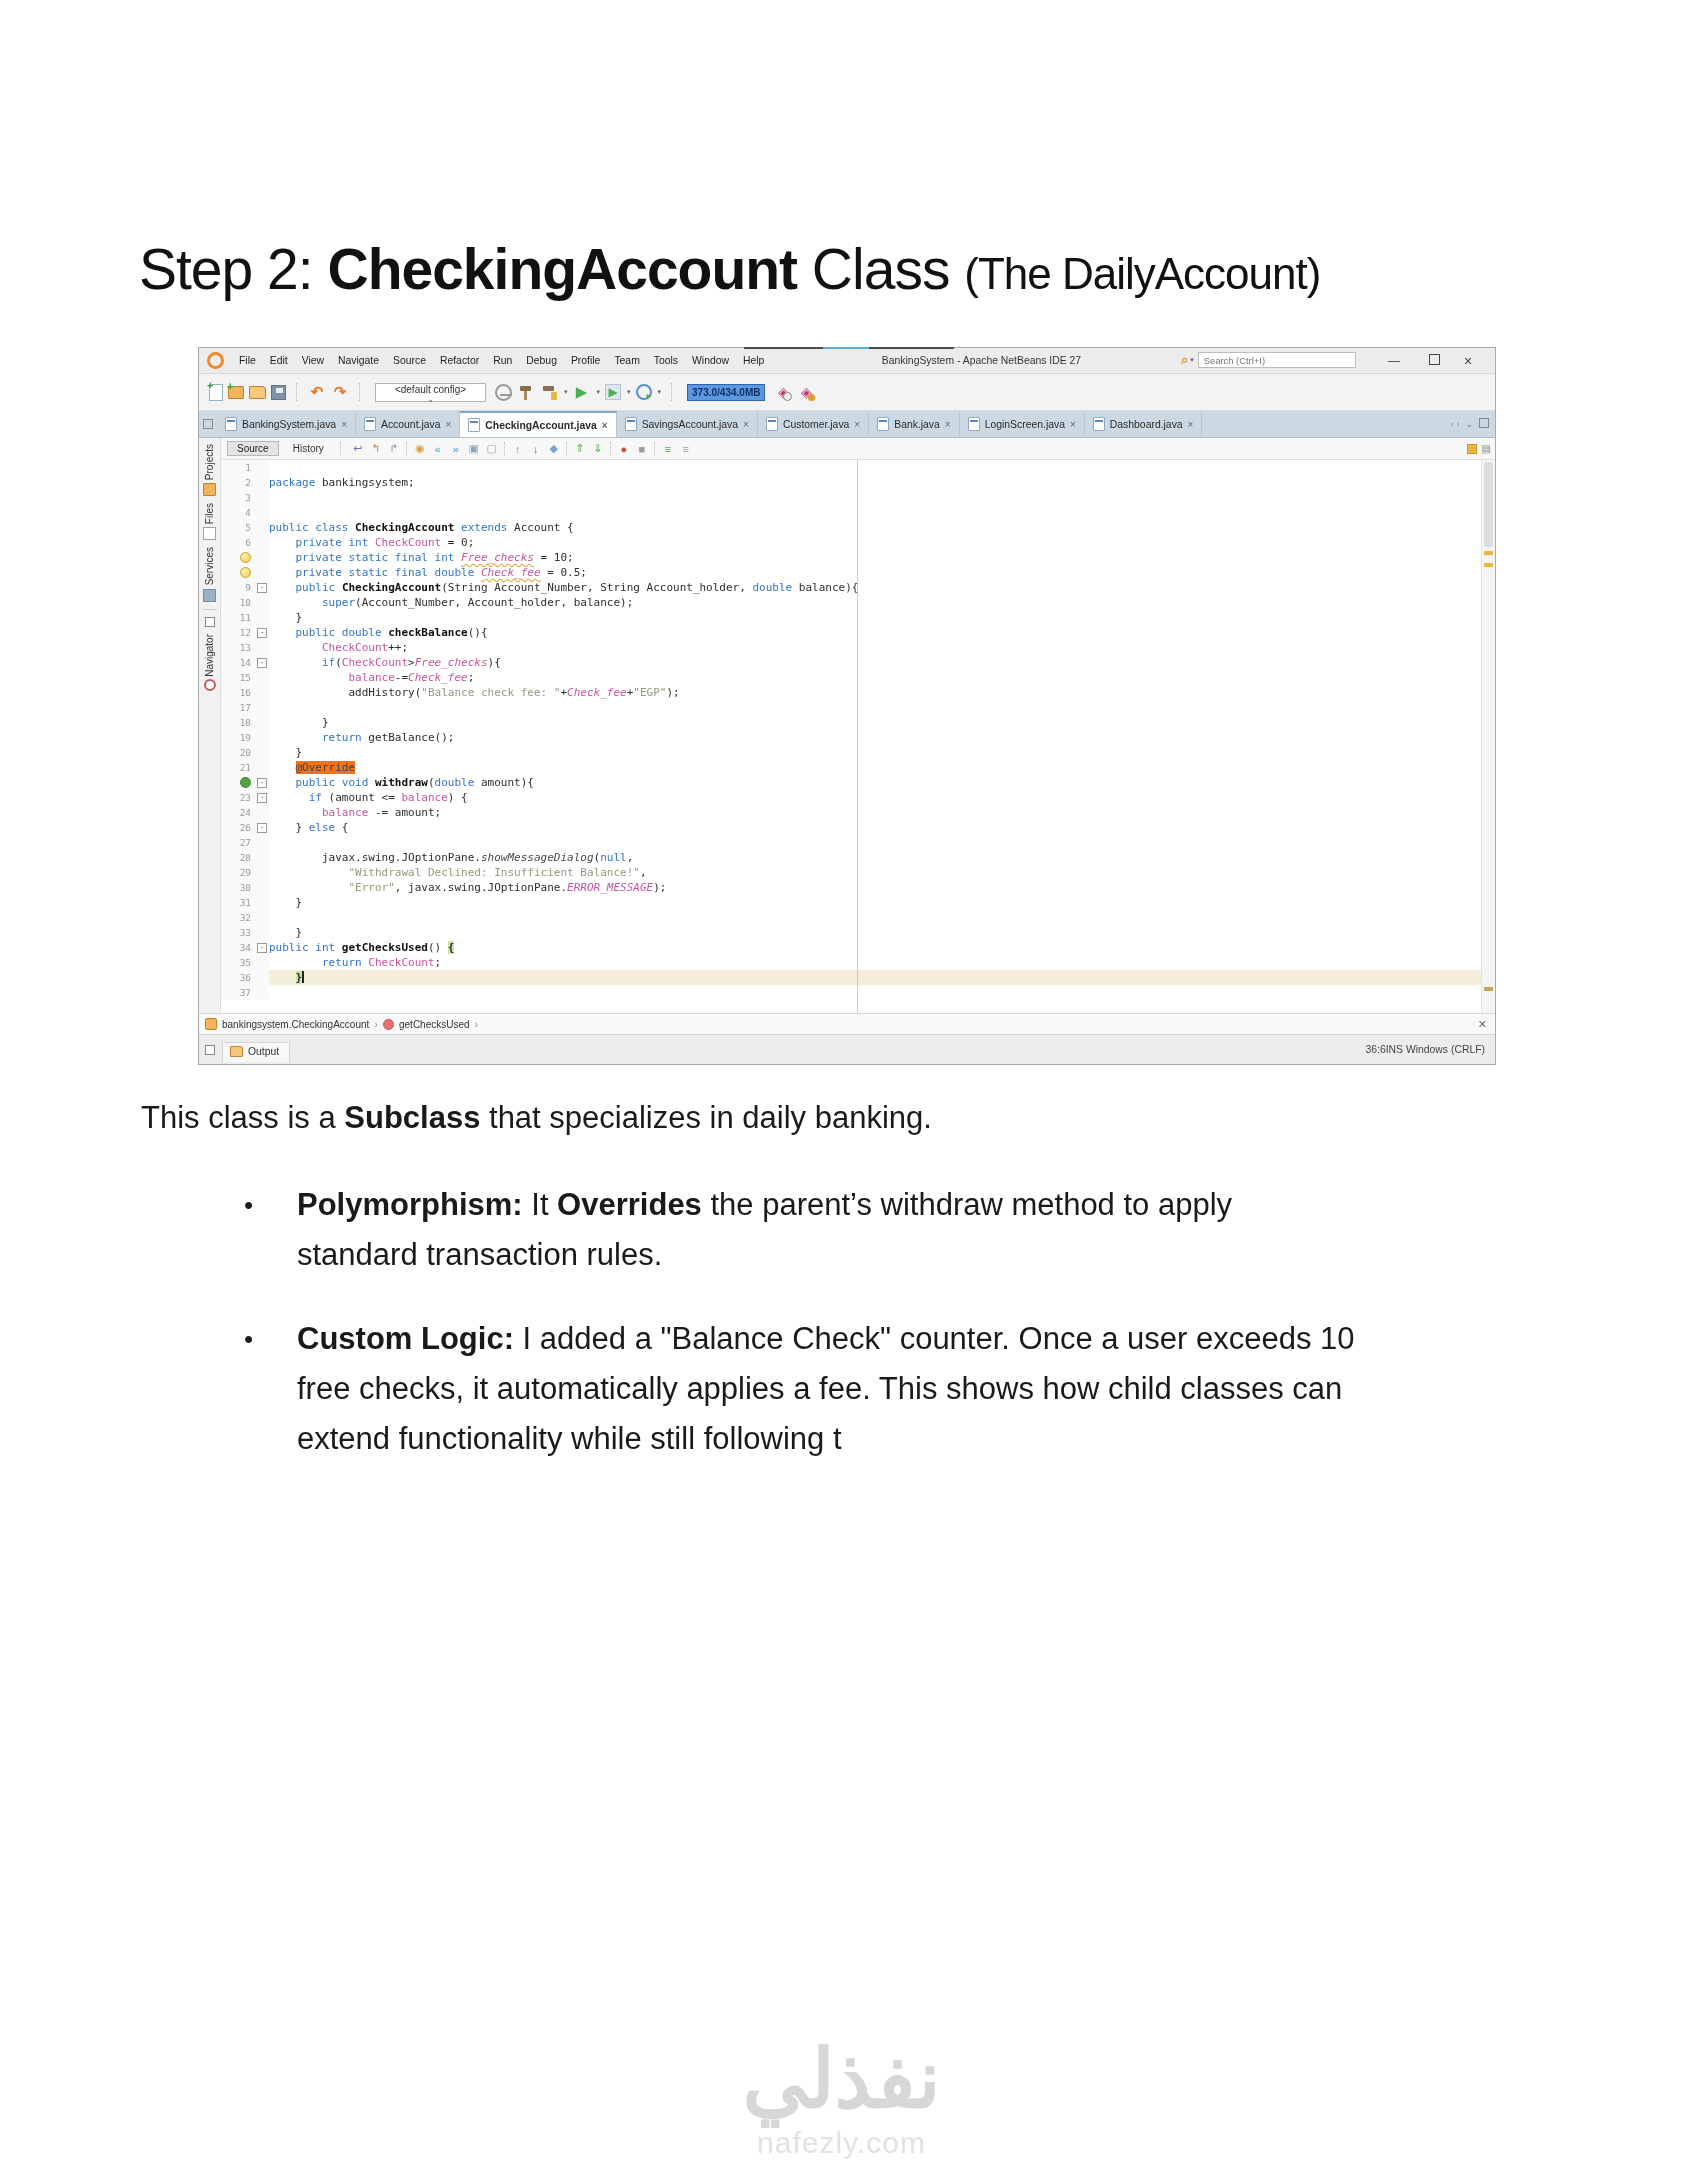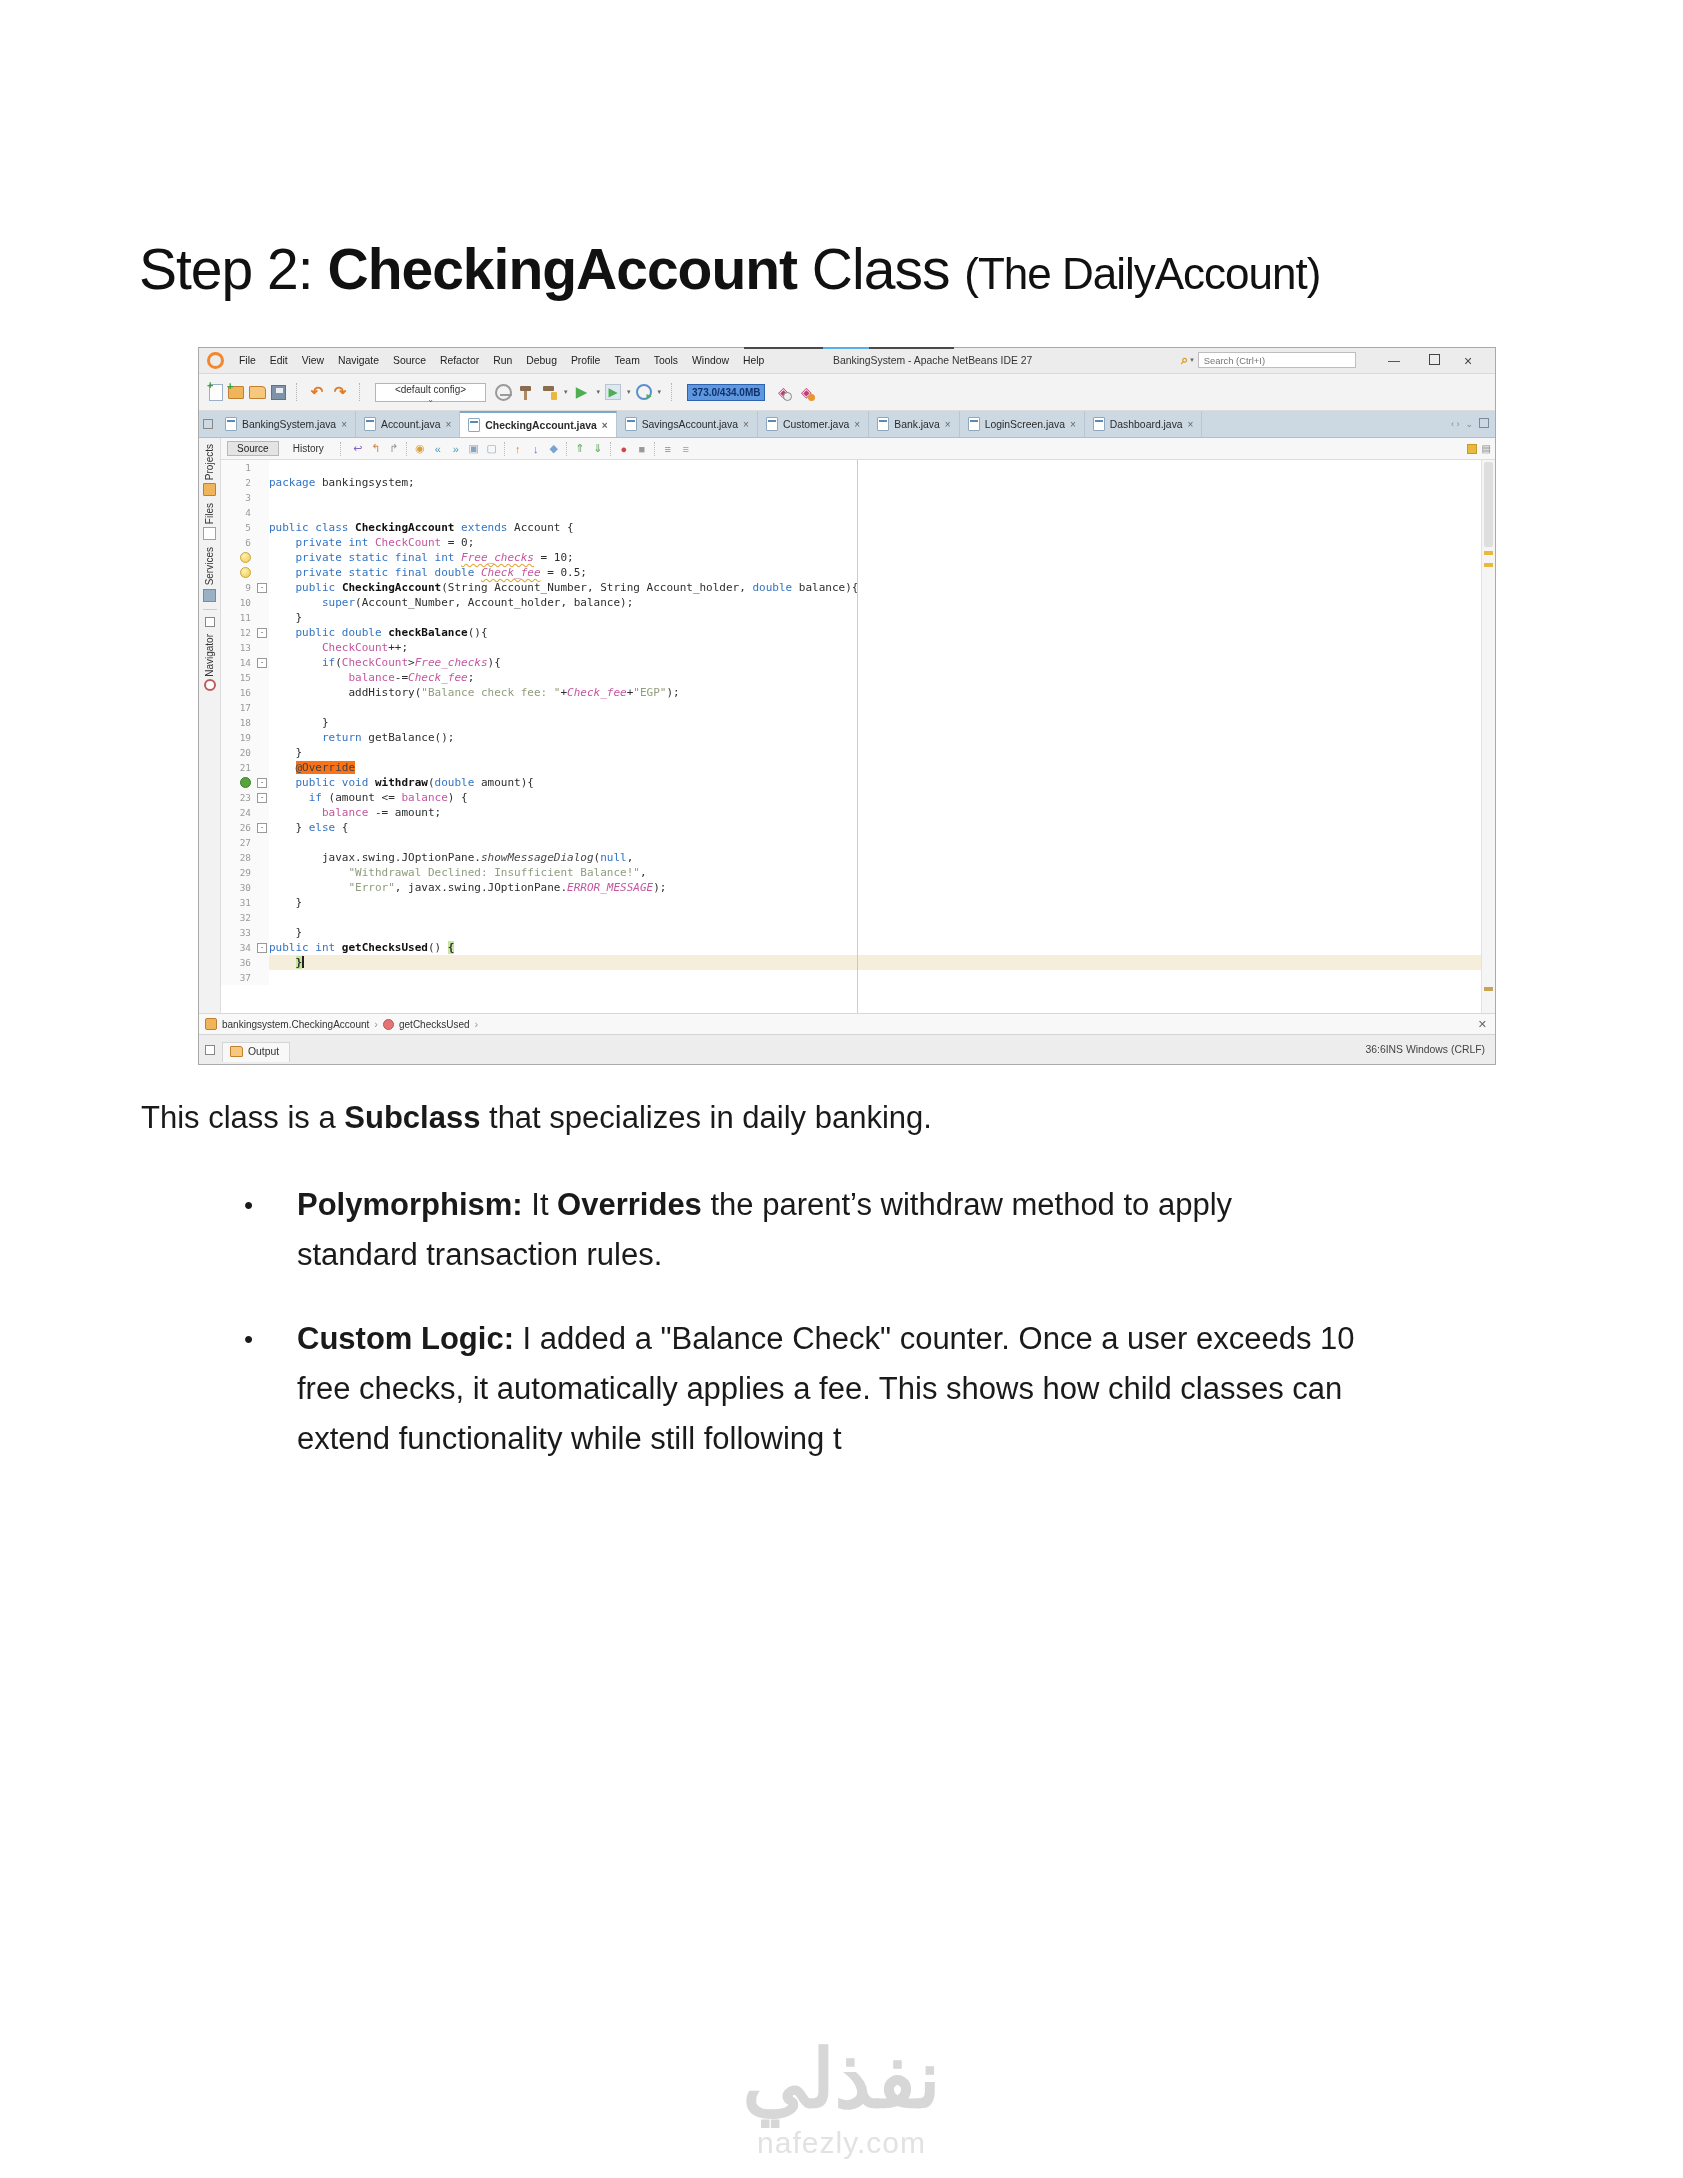--- a/index.html
+++ b/index.html
@@ -27,21 +27,21 @@
        border:1px solid #a9a9a9;box-sizing:border-box;font-family:"Liberation Sans",sans-serif;
        display:flex;flex-direction:column;font-size:10.4px;color:#222;}
   .artifact-line{position:absolute;left:545px;top:-1px;width:210px;height:2px;background:#4a4a4a;z-index:5;}
   .artifact-line .blue{position:absolute;left:79px;top:0;width:46px;height:2px;background:#58aee5;}
 
   
   .titlebar{position:relative;height:26px;flex:0 0 26px;background:#ececec;border-bottom:1px solid #d9d9d9;
             display:flex;align-items:center;padding-left:8px;box-sizing:border-box;}
   .nb-logo{width:11px;height:11px;border:3px solid #f2882d;border-radius:50%;margin-right:8px;flex:0 0 auto;}
   .menu-item{padding:0 7px;font-size:10.4px;color:#222;}
-  .tb-title{position:absolute;left:634px;width:297px;top:0;height:40px;line-height:26px;text-align:left;color:#333;font-size:10.4px;}
+  .tb-title{position:absolute;left:634px;width:297px;top:0;height:40px;line-height:26px;text-align:center;color:#333;font-size:10.4px;}
   .search-wrap{position:absolute;left:982px;top:4px;display:flex;align-items:center;}
   .search-mag{color:#d89b2d;font-size:13px;font-weight:700;margin-right:2px;}
   .search-caret{font-size:7px;color:#666;margin-right:4px;}
   .search-input{width:158px;height:16px;border:1px solid #bdbdbd;background:#fff;font-size:9.4px;color:#666;
                 padding:0 5px;font-family:"Liberation Sans",sans-serif;box-sizing:border-box;}
   .win-btn{position:absolute;top:0;height:26px;line-height:26px;width:30px;text-align:center;color:#444;font-size:12px;}
   .wb-min{left:1180px;}
   .wb-max{left:1220px;}
   .wb-close{left:1254px;font-size:14px;}
   .wb-max .box{display:inline-block;width:9px;height:9px;border:1px solid #444;}
@@ -577,20 +577,27 @@
               </div>
               <div class="cl">
                 <span class="gut">
                   <span class="gnum">34</span>
                   <span class="gfold">
                     <span class="g-fold-box">-</span>
                   </span>
                 </span>
                 <pre class="code-pre"><span class="tok-kw">public int</span><span> </span><span class="tok-def">getChecksUsed</span><span>() </span><span class="tok-bhl">{</span></pre>
               </div>
+              <div class="cl">
+                <span class="gut">
+                  <span class="gnum">35</span>
+                  <span class="gfold"></span>
+                </span>
+                <pre class="code-pre"><span>        </span><span class="tok-kw">return</span><span> </span><span class="tok-fld">CheckCount</span><span>;</span></pre>
+              </div>
               <div class="cl cur">
                 <span class="gut">
                   <span class="gnum">36</span>
                   <span class="gfold"></span>
                 </span>
                 <pre class="code-pre"><span>    </span><span class="tok-bhl">}</span><span class="caret-bar"></span></pre>
               </div>
               <div class="cl">
                 <span class="gut">
                   <span class="gnum">37</span>

